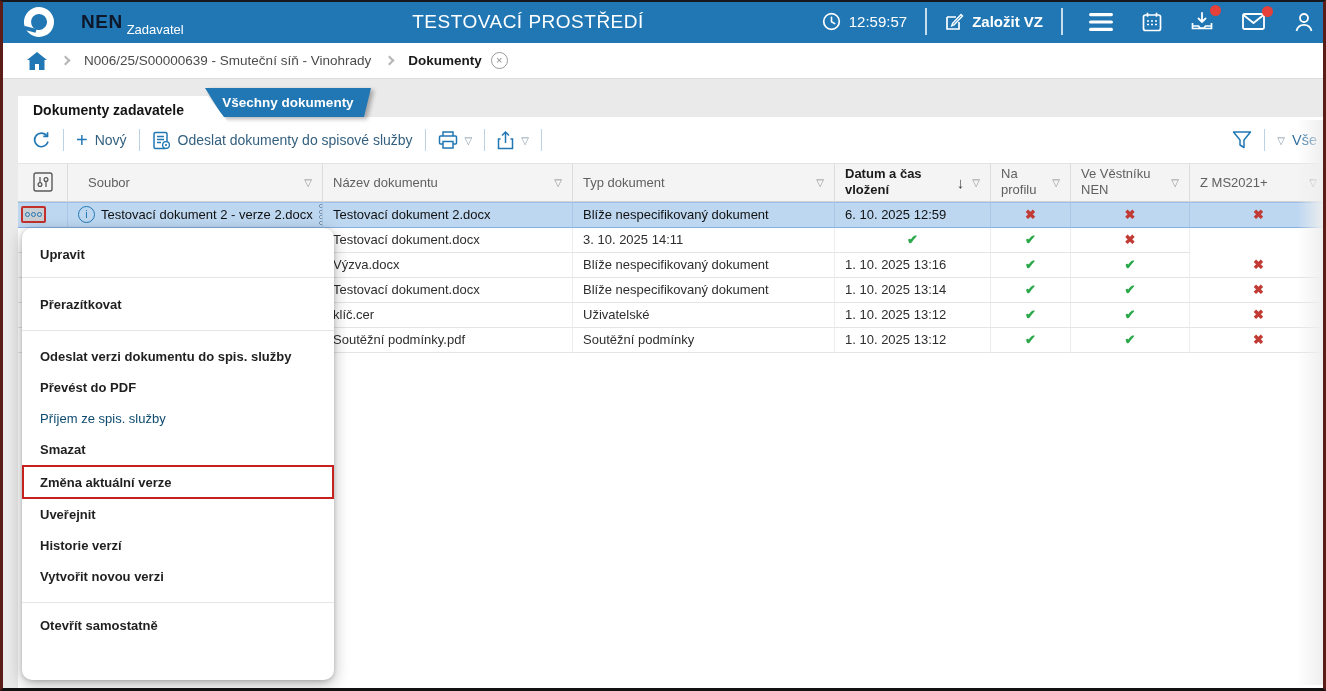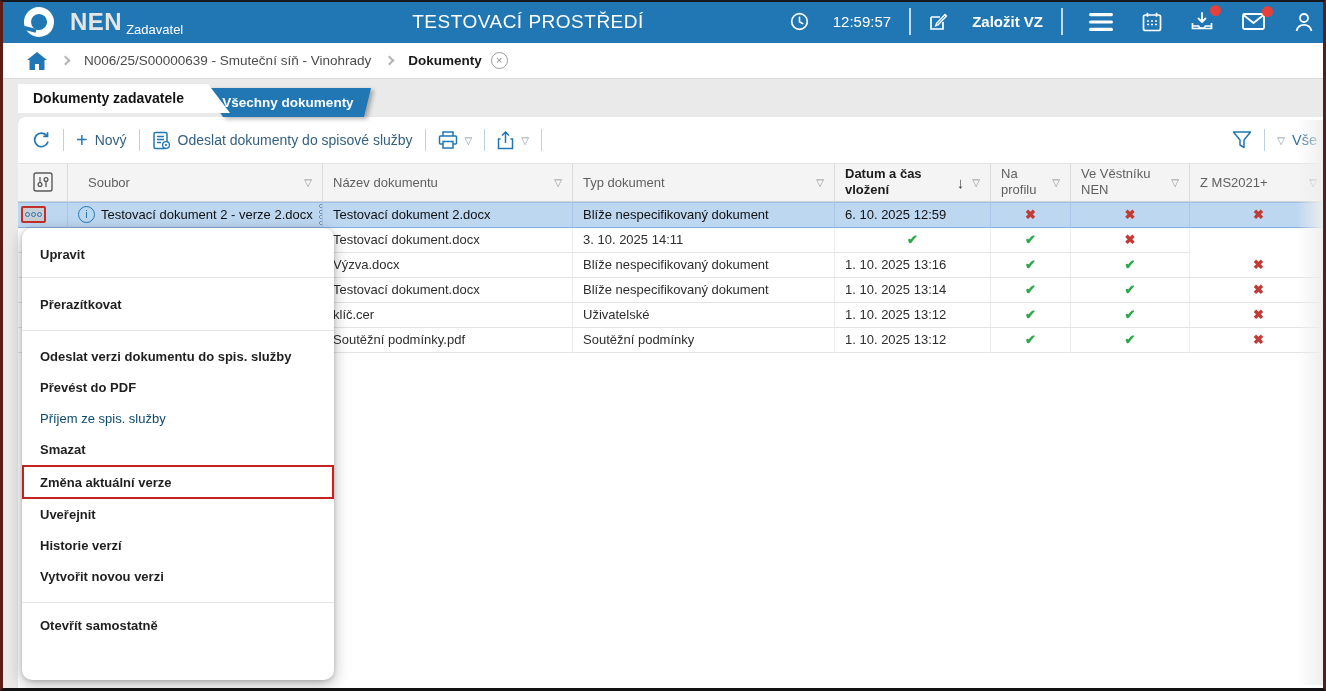--- a/index.html
+++ b/index.html
@@ -13,41 +13,41 @@
   
   .frame { position:absolute; inset:0; pointer-events:none; z-index:1000;
     border-left:3px solid #5c1d18; border-right:3px solid #5c1d18;
     border-top:2px solid #15181c; border-bottom:3px solid #121212; }
 
   
   .app-header { position:absolute; left:0; top:0; width:1326px; height:43px; background:#2077b4; display:flex; align-items:center; z-index:20; }
   .brand { position:absolute; left:24px; top:0; height:43px; display:flex; align-items:center; }
   .logo-ring { width:30px; height:30px; border:7px solid #fff; border-radius:50%; position:relative; transform:rotate(-25deg); }
   .logo-ring::after { content:""; position:absolute; left:-9px; top:9px; width:12px; height:4px; background:#2077b4; transform:rotate(40deg); }
-  .brand-text { margin-left:16px; color:#e5e5e5; font-size:24px; font-weight:bold; letter-spacing:.5px; line-height:43px; }
+  .brand-text { margin-left:27px; color:#0f172a; font-size:19px; font-weight:bold; letter-spacing:.5px; line-height:43px; }
   .brand-sub { color:#fff; font-size:13px; margin-left:4px; margin-top:16px; }
   .env-title { position:absolute; left:528px; top:0; transform:translateX(-50%); line-height:43px; color:#fff; font-weight:normal; font-size:19px; letter-spacing:.5px; white-space:nowrap; }
   .hdr-right { position:absolute; right:12px; top:0; height:43px; display:flex; align-items:center; gap:18px; }
-  .hdr-group { display:flex; align-items:center; gap:24px; color:#fff; }
+  .hdr-group { display:flex; align-items:center; gap:8px; color:#fff; }
   .hdr-time { font-size:15px; color:#fff; }
   .hdr-sep { width:2px; height:27px; background:rgba(255,255,255,.75); }
   .hdr-btn-label { font-size:15px; font-weight:bold; color:#fff; }
   .hdr-icons { display:flex; align-items:center; gap:29px; margin-left:8px; }
   .hdr-icon { position:relative; display:flex; align-items:center; cursor:pointer; }
   .badge-dot { position:absolute; top:-7px; right:-8px; width:11px; height:11px; border-radius:50%; background:#e5403a; }
 
   
   .crumb-bar { position:absolute; left:0; top:43px; width:1326px; height:36px; background:#fff; border-bottom:1px solid #dcdcdc; display:flex; align-items:center; padding-left:27px; z-index:10; }
   .chev { width:7px; height:7px; border-top:2px solid #b5b5b5; border-right:2px solid #b5b5b5; transform:rotate(45deg); margin:0 15px; }
   .crumb-item { font-size:13.5px; color:#4b4b4b; }
   .crumb-current { font-size:13.5px; font-weight:bold; color:#1a1a1a; }
   .crumb-close { width:17px; height:17px; border:1px solid #9a9a9a; border-radius:50%; color:#8a8a8a; font-size:11px; line-height:15px; text-align:center; margin-left:9px; cursor:pointer; }
 
   
-  .tab-active { position:absolute; left:18px; top:84px; width:212px; height:29px; background:#fff;
+  .tab-active { position:absolute; left:18px; top:96px; width:212px; height:29px; background:#fff;
     clip-path:polygon(0 0, 190px 0, 212px 100%, 0 100%); z-index:8;
     font-size:14px; font-weight:bold; color:#141414; line-height:29px; padding-left:15px; }
   .tab-blue-wrap { position:absolute; left:205px; top:88px; z-index:7; filter:drop-shadow(3px 2px 2px rgba(0,0,0,.3)); }
   .tab-blue { width:166px; height:29px; background:#2077b4; clip-path:polygon(0 0, 100% 0, calc(100% - 7px) 100%, 18px 100%);
     color:#fff; font-size:13.5px; font-weight:bold; text-align:center; line-height:29px; cursor:pointer; }
 
   
   .panel { position:absolute; left:18px; top:117px; width:1305px; height:571px; background:#fff; border-top-left-radius:8px; overflow:hidden; z-index:6; }
 
   

